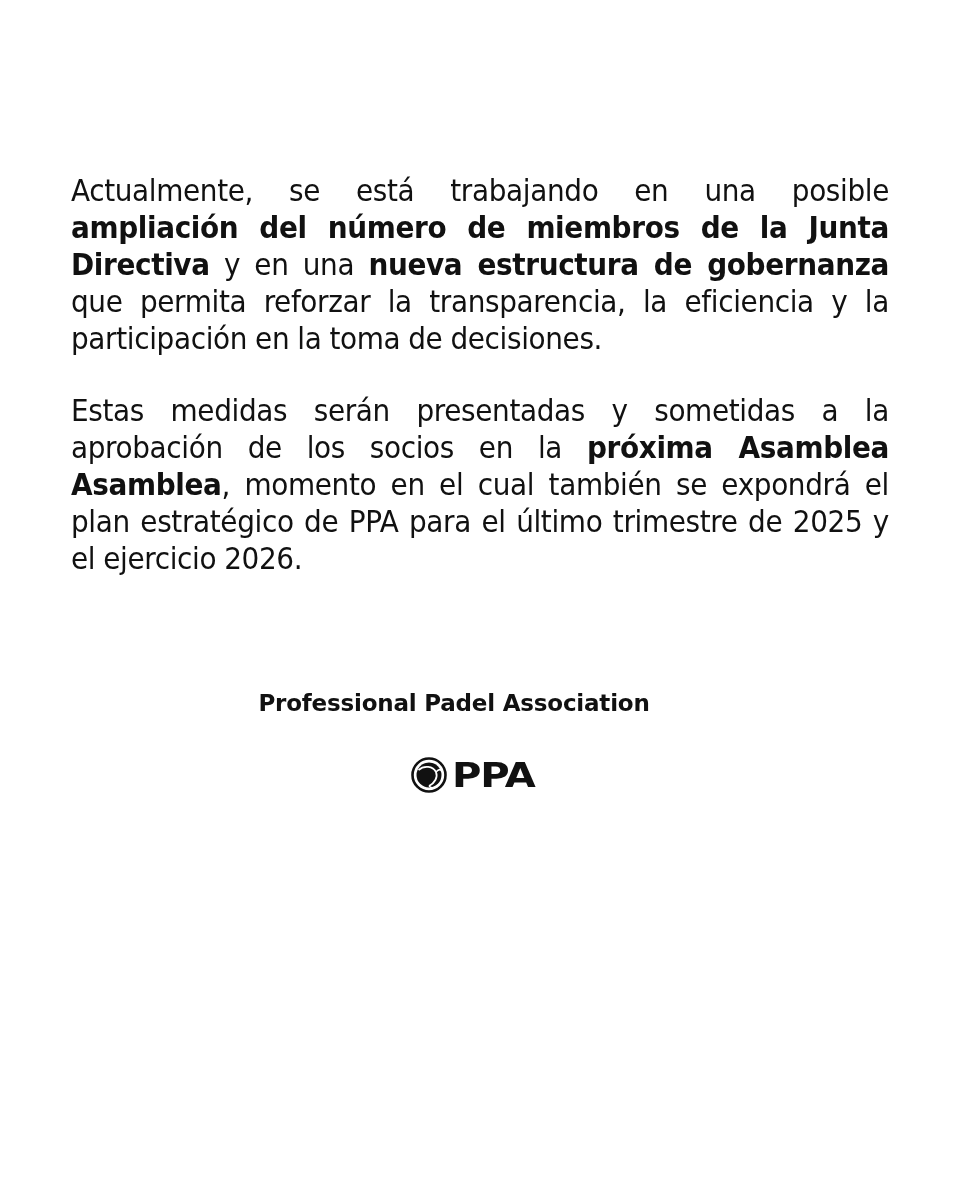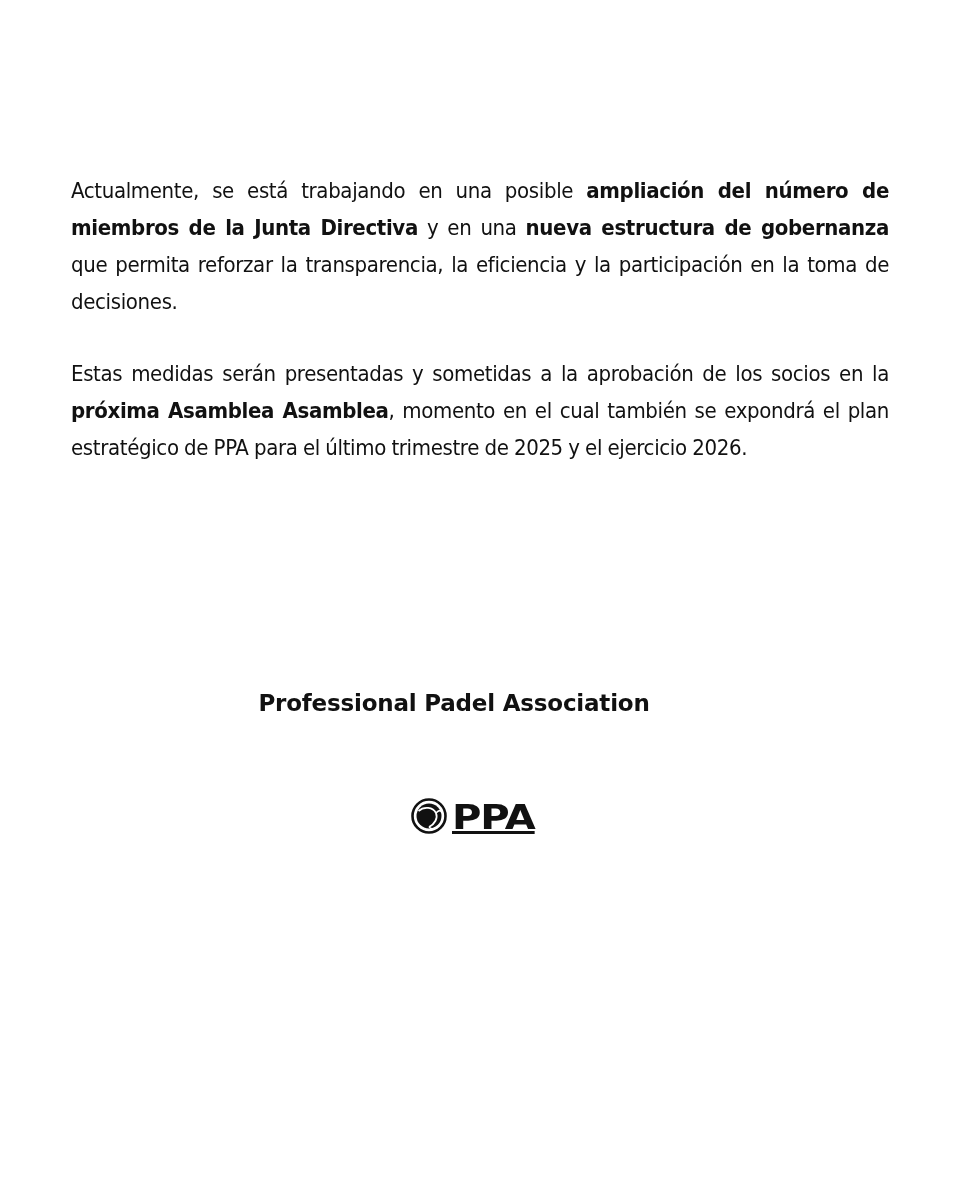--- a/index.html
+++ b/index.html
@@ -16,21 +16,21 @@
       color: #111111;
     }
     .doc {
       position: absolute;
       left: 71px;
       top: 172px;
       width: 818px;
     }
     .para {
       margin: 0 0 35px 0;
-      font-size: 22px;
+      font-size: 31px;
       line-height: 37px;
       text-align: justify;
       letter-spacing: -0.35px;
       word-spacing: -0.5px;
       font-stretch: condensed;
     }
     .para b {
       font-weight: 700;
     }
     .sig {
@@ -40,26 +40,25 @@
       width: 908px;
       text-align: center;
       font-size: 23px;
       font-weight: 700;
       line-height: 40px;
       letter-spacing: -0.2px;
     }
     .logo {
       position: absolute;
       left: 411px;
-      top: 794px;
+      top: 755px;
       width: 138px;
       height: 40px;
       display: flex;
-      align-items: flex-end;
-      text-decoration: underline;
+      align-items: center;
     }
     .logo svg { display: block; }
     .logo-text {
       margin-left: 5px;
       font-family: "DejaVu Sans", sans-serif;
       font-weight: 900;
       font-size: 34px;
       line-height: 34px;
       letter-spacing: -1px;
       color: #111;

